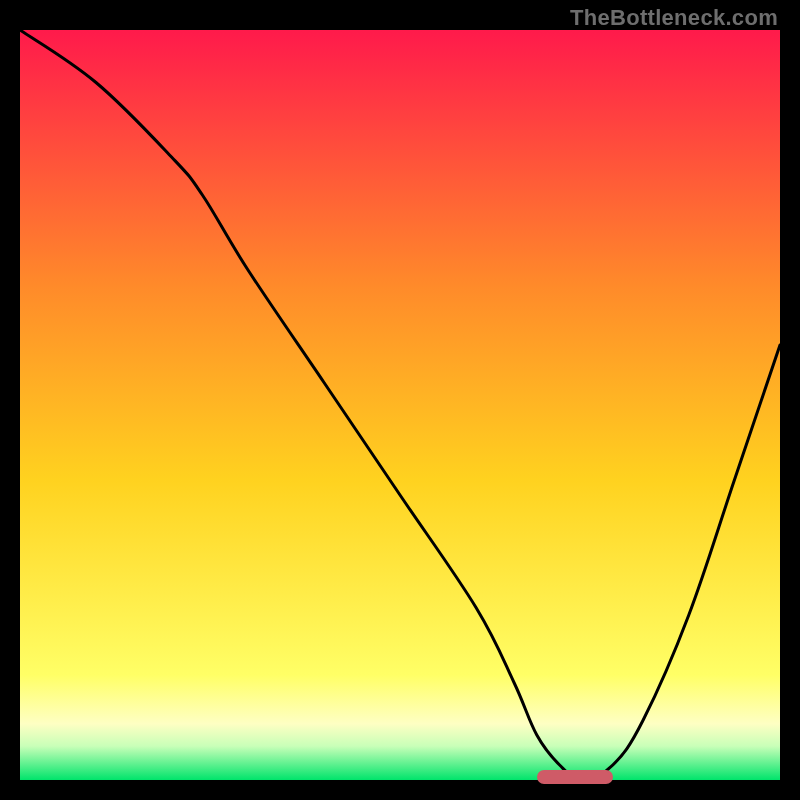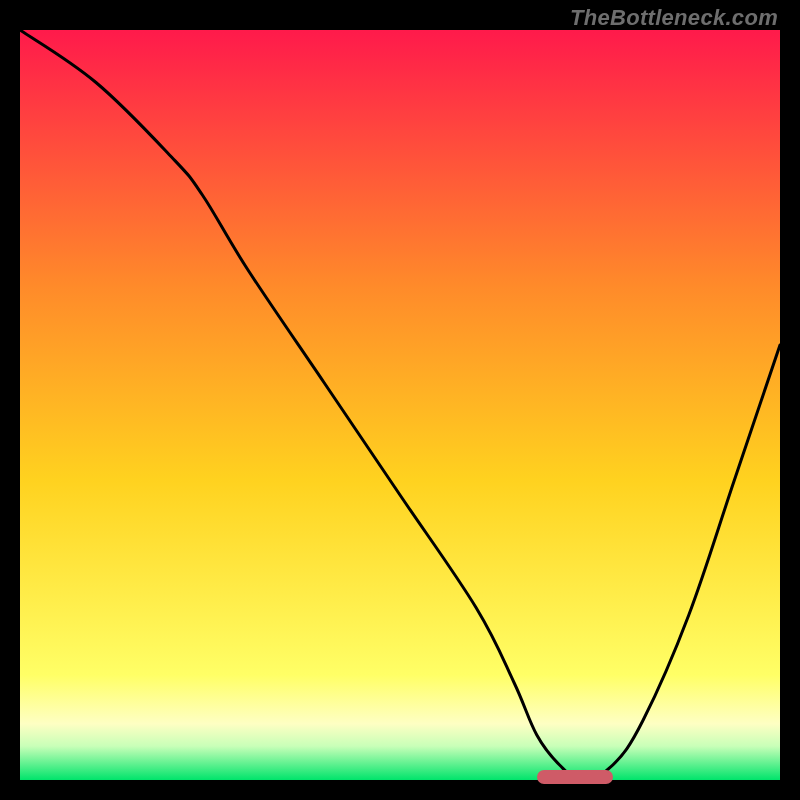--- a/index.html
+++ b/index.html
@@ -27,21 +27,20 @@
   }
   .watermark {
     position: absolute;
     top: 5px;
     right: 22px;
     color: #6e6e6e;
     font-family: Arial, Helvetica, sans-serif;
     font-size: 22px;
     font-weight: 600;
     letter-spacing: 0.3px;
-    font-style: italic;
   }
   .marker {
     position: absolute;
     height: 14px;
     background: #cf5b67;
     border-radius: 7px;
   }
 </style>
 </head>
 <body>

